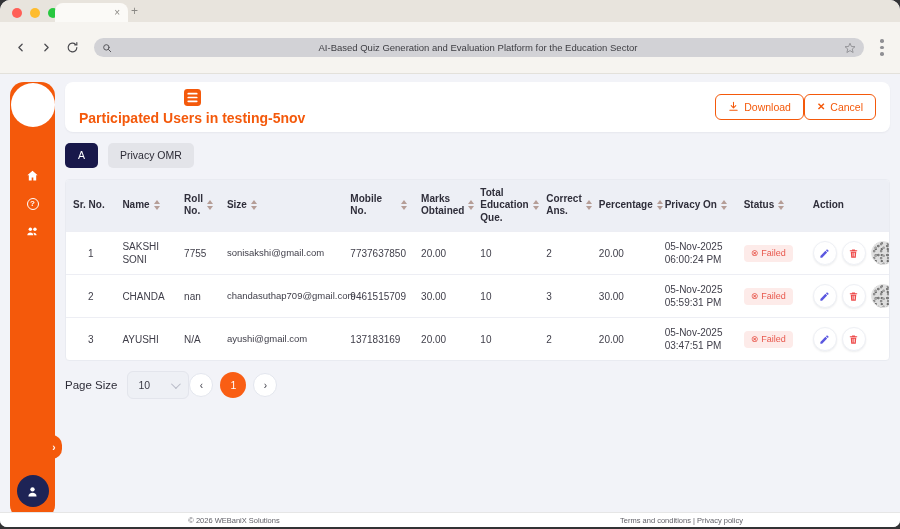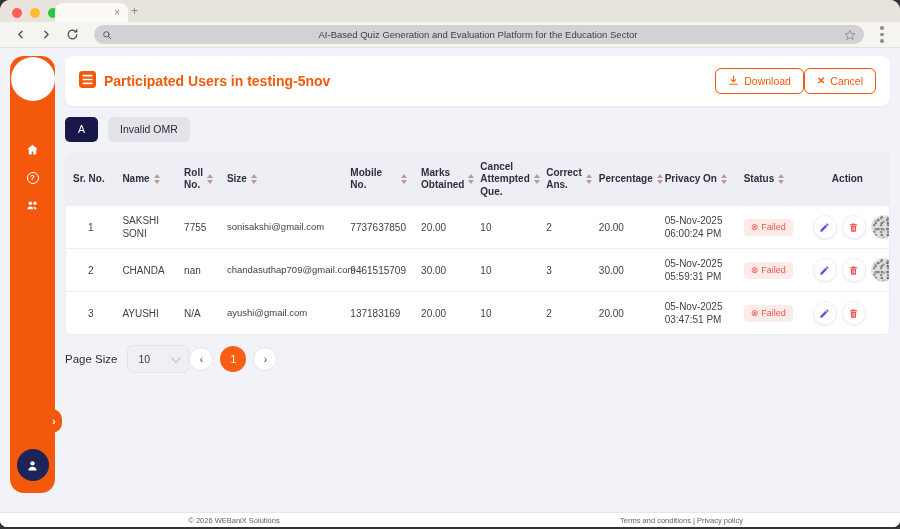--- a/index.html
+++ b/index.html
@@ -10,21 +10,21 @@
 
   
   .tabstrip { height:22px; background:#e8e4dd; position:relative; flex:0 0 auto; }
   .traffic { position:absolute; left:12px; top:8px; display:flex; gap:8px; }
   .traffic i { width:10px; height:10px; border-radius:50%; display:block; }
   .tl-red{background:#ff5f57;} .tl-yellow{background:#febc2e;} .tl-green{background:#28c840;}
   .tab { position:absolute; left:55px; top:3px; width:73px; height:19px; background:#fbfaf7; border-radius:8px 8px 0 0; display:flex; align-items:center; justify-content:flex-end; padding:0 8px; }
   .tab-close { font-size:10px; color:#8a8884; line-height:1; cursor:default; }
   .newtab { position:absolute; left:131px; top:4px; font-size:12px; color:#8a8884; }
 
-  .navbar { height:26px; background:#f6f4f0; border-bottom:1px solid #e3e1db; display:flex; align-items:center; padding:0 10px; gap:6px; flex:0 0 auto; }
+  .navbar { height:52px; background:#f6f4f0; border-bottom:1px solid #e3e1db; display:flex; align-items:center; padding:0 10px; gap:6px; flex:0 0 auto; }
   .nav-ic { width:20px; height:20px; display:flex; align-items:center; justify-content:center; color:#4c4c50; flex:0 0 auto; }
   .nav-ic svg { display:block; }
   .urlbar { flex:1; height:19px; background:#d2d2d6; border-radius:10px; margin:0 4px 0 6px; display:flex; align-items:center; padding:0 8px; position:relative; }
   .urlbar .mag { flex:0 0 auto; margin-right:6px; display:flex; }
   .url-text { flex:1; text-align:center; font-size:9.5px; color:#3d3d42; white-space:nowrap; overflow:hidden; }
   .star { flex:0 0 auto; margin-left:6px; display:flex; }
   .menu-dots { width:16px; display:flex; flex-direction:column; align-items:center; gap:3px; padding:2px 0; }
   .menu-dots i { width:3.5px; height:3.5px; border-radius:50%; background:#909094; display:block; }
 
   
@@ -36,21 +36,21 @@
   .side-icons { margin-top:42px; display:flex; flex-direction:column; align-items:center; gap:15px; }
   .side-icons .sic { width:13px; height:13px; display:flex; align-items:center; justify-content:center; }
   .help-circle { width:12px; height:12px; border:1.3px solid #fff; border-radius:50%; color:#fff; font-size:8px; font-weight:bold; display:flex; align-items:center; justify-content:center; line-height:1; }
   .expand-tab { position:absolute; right:-7px; bottom:60px; width:16px; height:24px; background:#f4590b; border-radius:0 10px 10px 0; display:flex; align-items:center; justify-content:center; color:#fff; font-size:10px; font-weight:bold; }
   .user-avatar { position:absolute; bottom:12px; left:50%; transform:translateX(-50%); width:32px; height:32px; border-radius:50%; background:#1e2456; display:flex; align-items:center; justify-content:center; }
 
   
   .main { position:absolute; left:65px; right:10px; top:8px; bottom:0; }
 
   .header-card { background:#fff; border-radius:8px; height:50px; display:flex; align-items:center; justify-content:space-between; padding:0 14px; box-shadow:0 1px 2px rgba(16,24,40,.05); }
-  .title-wrap { display:flex; align-items:center; gap:8px; }
+  .title-wrap { display:flex; align-items:center; gap:0;flex-direction:column; }
   .page-title { font-size:14px; font-weight:bold; color:#f4590b; }
   .hdr-actions { display:flex; }
   .btn-outline { display:flex; align-items:center; gap:5px; border:1px solid #f4590b; color:#f4590b; background:#fff; border-radius:6px; font-size:10.5px; padding:6px 12px; line-height:1; cursor:default; }
   .btn-outline .x-glyph { font-size:10px; font-weight:bold; }
 
   .tabs-row { margin-top:11px; display:flex; align-items:center; gap:10px; }
   .btn-a { background:#18184a; color:#fff; border:none; border-radius:5px; font-size:10.5px; padding:7px 13px; line-height:1; }
   .btn-gray { background:#e3e4e9; color:#2c2b36; border:none; border-radius:5px; font-size:10.5px; padding:7px 12px; line-height:1; }
   .spacer { flex:1; }
   .btn-leader { display:flex; align-items:center; gap:6px; background:linear-gradient(#fb6f1e,#f4540a); color:#fff; border:none; border-radius:6px; font-size:11px; padding:7px 12px; line-height:1; }
@@ -211,21 +211,21 @@
           </button>
           <button class="btn-outline">
             <span class="x-glyph">✕</span>
             <span>Cancel</span>
           </button>
         </div>
       </div>
 
       <div class="tabs-row">
         <button class="btn-a">A</button>
-        <button class="btn-gray">Invalid OMR</button>
+        <button class="btn-gray">Privacy OMR</button>
         <span class="spacer"></span>
       </div>
 
       <div class="table-card">
         <table>
           <colgroup>
             <col style="width:6%">
               <col style="width:7.5%">
               <col style="width:5.2%">
               <col style="width:15%">
@@ -285,21 +285,21 @@
                   <div class="th-wrap">
                     <span class="th-label">Marks Obtained</span>
                     <span class="sort-icon">
                       <i class="sort-up"></i>
                       <i class="sort-down"></i>
                     </span>
                   </div>
                 </th>
               <th>
                   <div class="th-wrap">
-                    <span class="th-label">Cancel Attempted Que.</span>
+                    <span class="th-label">Total Education Que.</span>
                     <span class="sort-icon">
                       <i class="sort-up"></i>
                       <i class="sort-down"></i>
                     </span>
                   </div>
                 </th>
               <th>
                   <div class="th-wrap">
                     <span class="th-label">Correct Ans.</span>
                     <span class="sort-icon">
@@ -329,21 +329,21 @@
               <th>
                   <div class="th-wrap">
                     <span class="th-label">Status</span>
                     <span class="sort-icon">
                       <i class="sort-up"></i>
                       <i class="sort-down"></i>
                     </span>
                   </div>
                 </th>
               <th>
-                  <div class="th-wrap" style="justify-content:center;">
+                  <div class="th-wrap" style="">
                     <span class="th-label">Action</span>
                   </div>
                 </th>
             </tr>
           </thead>
           <tbody>
 
             <tr>
               <td class="c-sr">1</td>
               <td>SAKSHI SONI</td>

